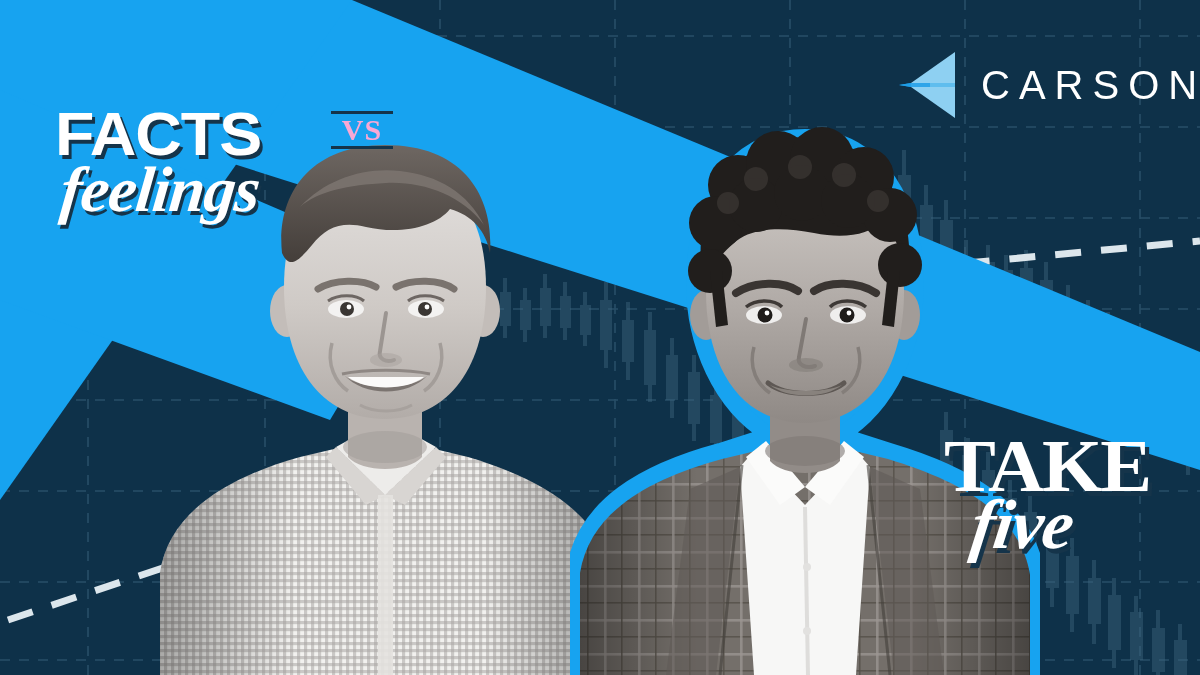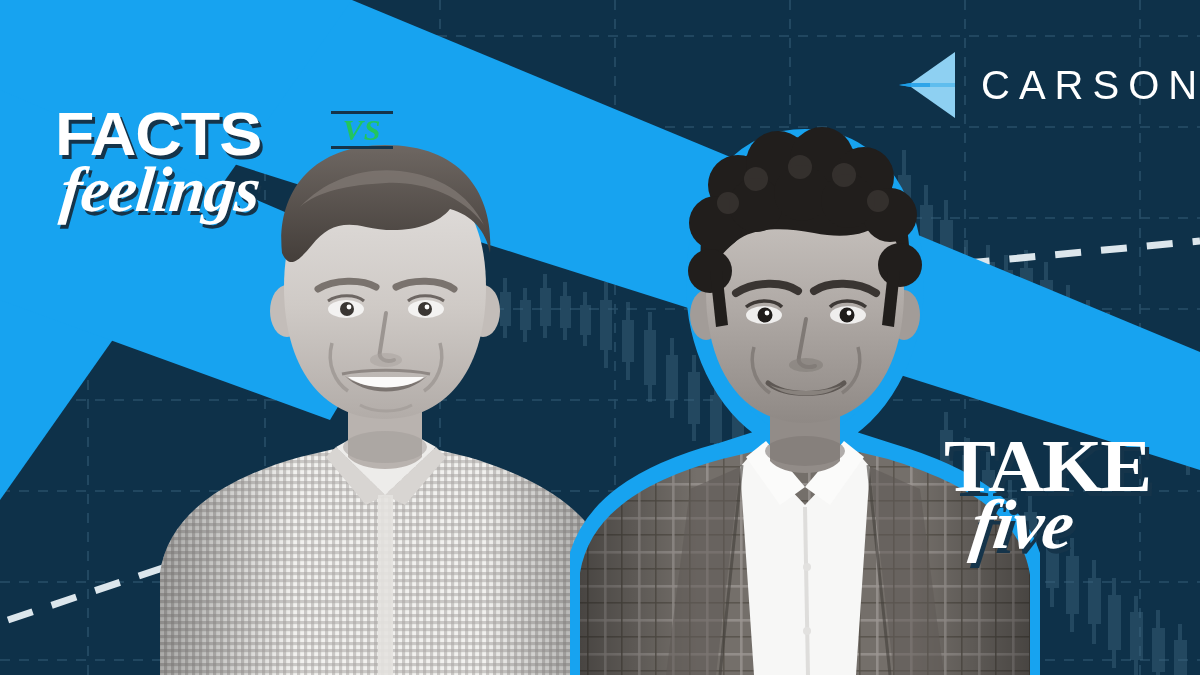--- a/index.html
+++ b/index.html
@@ -40,22 +40,22 @@
     font-stretch:condensed;
     transform:scaleX(1.04);
     transform-origin:left center;
   }
   .vs-box {
     position:absolute; right:-8px; top:6px; width:62px; text-align:center;
   }
   .vs-rule { height:3px; background:#15344A; width:100%; }
   .vs-text {
     font-family:"Liberation Serif", serif;
-    font-style:italic; font-weight:bold; font-size:30px;
-    color:#22c55e; line-height:1.05; letter-spacing:1px;
+    font-weight:bold; font-size:30px;
+    color:#f9a8d4; line-height:1.05; letter-spacing:1px;
   }
   .feelings-word {
     font-family:"Liberation Serif", serif;
     font-style:italic; font-weight:bold;
     font-size:64px; line-height:1;
     color:#FFFFFF;
     text-shadow: 3px 4px 0 #15344A;
     margin-top:-6px; margin-left:6px;
     transform:skewX(-6deg);
     transform-origin:left center;

